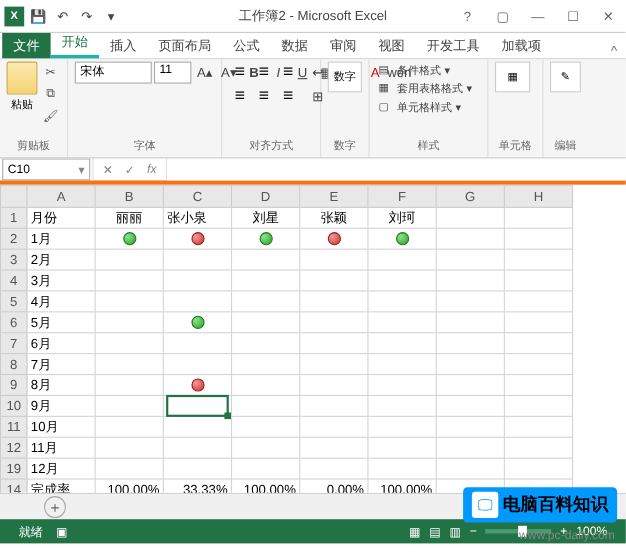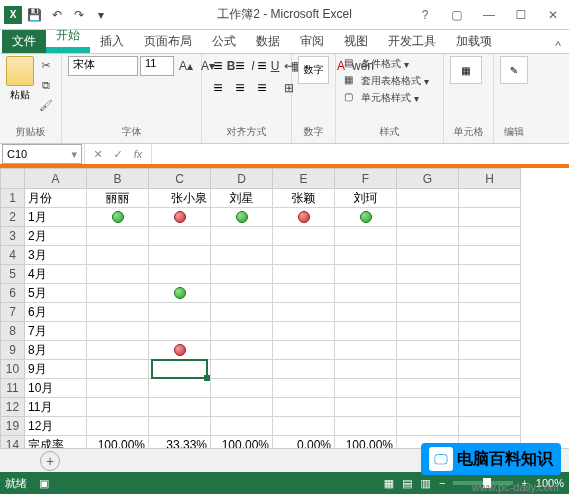--- a/index.html
+++ b/index.html
@@ -9,21 +9,21 @@
 .qat { display: flex; gap: 4px; align-items: center; }
 .qat-icon { width: 18px; height: 18px; display: flex; align-items: center; justify-content: center; font-size: 12px; color: #444; }
 .excel-logo { width: 18px; height: 18px; background: #217346; color: #fff; font-size: 10px; font-weight: bold; display: flex; align-items: center; justify-content: center; }
 .title-text { position: absolute; left: 50%; transform: translateX(-50%); font-size: 12px; color: #444; }
 .win-controls { margin-left: auto; display: flex; gap: 8px; }
 .win-btn { width: 24px; height: 20px; display: flex; align-items: center; justify-content: center; font-size: 12px; color: #666; }
 
 .ribbon-tabs { height: 24px; background: #fff; display: flex; align-items: flex-end; padding-left: 2px; border-bottom: 1px solid #ccc; }
 .tab { padding: 3px 10px; font-size: 12px; color: #444; cursor: pointer; }
 .tab.file { background: #217346; color: #fff; }
-.tab.active { color: #217346; border-bottom: 6px solid #14b8a6; }
+.tab.active { color: #217346; border-bottom: 3px solid #14b8a6; }
 .ribbon-collapse { margin-left: auto; padding: 0 8px; font-size: 12px; color: #666; }
 
 .ribbon-body { height: 90px; background: #f5f5f5; border-bottom: 1px solid #ccc; display: flex; position: relative; }
 .ribbon-group { border-right: 1px solid #ddd; padding: 2px 6px; display: flex; flex-direction: column; height: 100%; }
 .group-label { font-size: 10px; color: #666; text-align: center; margin-top: auto; padding: 2px 0; }
 .group-content { flex: 1; display: flex; align-items: flex-start; gap: 3px; }
 
 .clipboard-big { display: flex; flex-direction: column; align-items: center; gap: 2px; }
 .paste-icon { width: 28px; height: 30px; background: linear-gradient(#fce8b2, #f5d471); border: 1px solid #c9a73a; border-radius: 2px; }
 .clip-side { display: flex; flex-direction: column; gap: 2px; }
@@ -65,21 +65,21 @@
 .cell-wrap { position: relative; width: 100%; height: 100%; display: flex; align-items: center; }
 
 .dot { width: 12px; height: 12px; border-radius: 50%; margin: 0 auto; }
 .dot.green { background: radial-gradient(circle at 30% 30%, #8de38d, #2aa22a); border: 1px solid #1c7a1c; }
 .dot.red { background: radial-gradient(circle at 30% 30%, #f59b9b, #c83232); border: 1px solid #9a1f1f; }
 
 .sheet-tabs { height: 24px; background: #f0f0f0; border-top: 1px solid #ccc; display: flex; align-items: center; padding-left: 40px; gap: 8px; }
 .sheet-tab { background: #fff; border: 1px solid #ccc; border-bottom: none; padding: 2px 16px; font-size: 11px; }
 .new-sheet { width: 20px; height: 20px; border: 1px solid #aaa; border-radius: 50%; display: flex; align-items: center; justify-content: center; font-size: 14px; color: #666; }
 
-.statusbar { height: 22px; background: #217346; color: #fff; display: flex; align-items: center; padding: 0 5px; font-size: 11px; gap: 12px; }
+.statusbar { height: 22px; background: #217346; color: #fff; display: flex; align-items: center; padding: 0 17px; font-size: 11px; gap: 12px; }
 .status-right { margin-left: auto; display: flex; gap: 8px; align-items: center; }
 .zoom-slider { width: 60px; height: 4px; background: #4a9a72; position: relative; }
 .zoom-thumb { width: 8px; height: 10px; background: #fff; position: absolute; left: 50%; top: -3px; }
 
 .watermark { position: absolute; right: 8px; bottom: 28px; display: flex; align-items: center; gap: 4px; background: #0099ff; padding: 4px 8px; border-radius: 4px; }
 .wm-icon { width: 24px; height: 24px; background: #fff; border-radius: 3px; display: flex; align-items: center; justify-content: center; font-size: 14px; color: #0099ff; }
 .wm-text { color: #000000; font-size: 16px; font-weight: bold; }
 .wm-url { position: absolute; right: 10px; bottom: 10px; font-size: 11px; color: #888; }
 </style>
 </head>
@@ -243,21 +243,21 @@
           <th class="col-head colD">D</th>
           <th class="col-head colE">E</th>
           <th class="col-head colF">F</th>
           <th class="col-head colG">G</th>
           <th class="col-head colH">H</th>
         </tr>
         <tr>
           <th class="row-head">1</th>
           <td class="cell colA">月份</td>
           <td class="cell colB" style="text-align:center">丽丽</td>
-          <td class="cell colC" style="text-align:right">张小泉</td>
+          <td class="cell colC" style="text-align:left">张小泉</td>
           <td class="cell colD" style="text-align:center">刘星</td>
           <td class="cell colE" style="text-align:center">张颖</td>
           <td class="cell colF" style="text-align:center">刘珂</td>
           <td class="cell colG" style="text-align:center"></td>
           <td class="cell colH" style="text-align:center"></td>
         </tr>
         <tr>
           <th class="row-head">2</th>
           <td class="cell colA">1月</td>
           <td class="cell colB" style="text-align:center">

